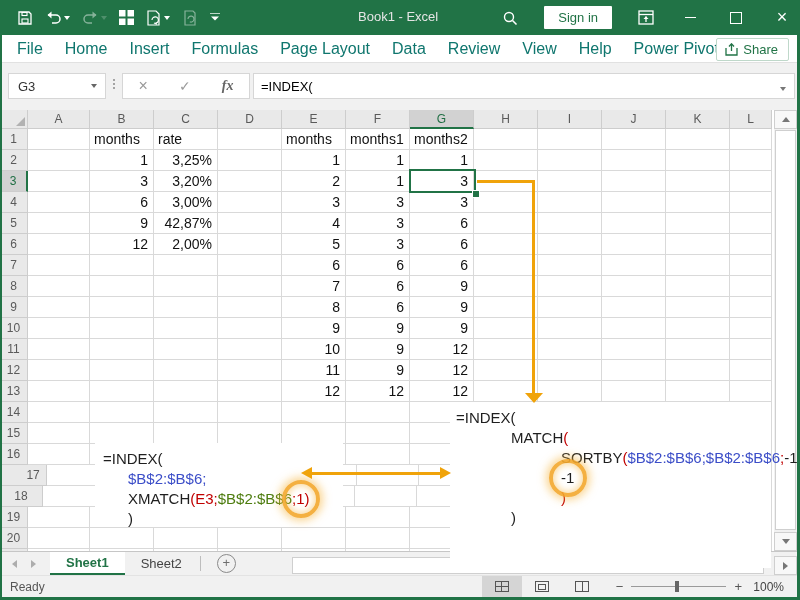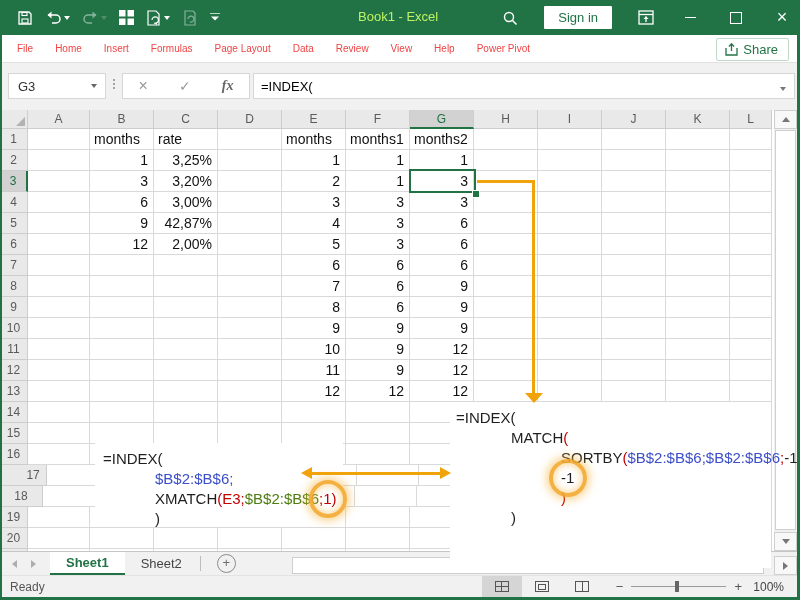--- a/index.html
+++ b/index.html
@@ -12,30 +12,30 @@
   .edge.left{left:0;top:0;width:2px;height:600px;}
   .edge.right{right:0;top:0;width:3px;height:600px;}
   .edge.bottom{left:0;top:597px;width:800px;height:3px;}
 
   
   .titlebar{position:absolute;left:0;top:0;width:800px;height:35px;background:var(--green);display:flex;align-items:center;color:#fff;z-index:30;}
   .qat{display:flex;align-items:center;gap:6px;padding-left:14px;}
   .qat .ic{display:flex;align-items:center;justify-content:center;height:22px;padding:0 3px;}
   .dim{opacity:.45;}
   .tri-down{width:0;height:0;border-left:3.5px solid transparent;border-right:3.5px solid transparent;border-top:4px solid #fff;display:inline-block;margin-left:2px;}
-  .title-text{position:absolute;left:358px;top:9px;font-size:13px;color:#bef264;white-space:nowrap;}
+  .title-text{position:absolute;left:358px;top:9px;font-size:13px;color:#e5e5e5;white-space:nowrap;}
   .tb-right{position:absolute;right:8px;top:0;height:35px;display:flex;align-items:center;gap:26px;}
   .signin{background:#fff;color:var(--green);font-size:13px;padding:4px 14px;border-radius:1px;cursor:pointer;}
   .winbtn{color:#fff;font-size:15px;display:flex;align-items:center;justify-content:center;width:20px;height:20px;}
   .minus-glyph{width:11px;height:1.5px;background:#fff;}
   .restore-glyph{width:10px;height:10px;border:1.5px solid #fff;}
 
   
   .tabrow{position:absolute;left:2px;top:35px;width:795px;height:27px;background:#fff;border-bottom:1px solid #e1e1e1;display:flex;align-items:center;z-index:25;}
-  .rtab{font-size:10px;color:#ef4444;padding:0 11px;height:27px;display:flex;align-items:center;cursor:pointer;white-space:nowrap;}
+  .rtab{font-size:16px;color:#0f766e;padding:0 11px;height:27px;display:flex;align-items:center;cursor:pointer;white-space:nowrap;}
   .share-btn{position:absolute;right:8px;top:3px;border:1px solid #bfd8ca;border-radius:2px;color:var(--green);font-size:13px;padding:3px 10px 3px 8px;display:flex;align-items:center;gap:5px;background:#fff;cursor:pointer;}
 
   
   .fbar{position:absolute;left:2px;top:62px;width:795px;height:48px;background:#f1f1f1;z-index:20;}
   .namebox{position:absolute;left:6px;top:11px;width:98px;height:26px;background:#fff;border:1px solid #d6d6d6;display:flex;align-items:center;font-size:13px;color:#333;padding-left:9px;box-sizing:border-box;}
   .namebox .tri-down{border-top-color:#666;margin-left:auto;margin-right:8px;}
   .vdots{position:absolute;left:111px;top:17px;display:flex;flex-direction:column;gap:2px;}
   .vdots i{width:2px;height:2px;background:#8a8a8a;border-radius:50%;}
   .fbtns{position:absolute;left:120px;top:11px;width:128px;height:26px;background:#fff;border:1px solid #d6d6d6;box-sizing:border-box;display:flex;align-items:center;justify-content:space-around;}
   .fbtns .b{color:#9a9a9a;font-size:14px;cursor:pointer;}
@@ -67,21 +67,21 @@
   .conn-v{position:absolute;left:532px;top:180px;width:3px;height:213px;background:var(--accent);z-index:6;}
   .conn-head{position:absolute;left:525px;top:393px;width:0;height:0;border-left:9px solid transparent;border-right:9px solid transparent;border-top:10px solid var(--accent);z-index:6;}
   .darrow-line{position:absolute;left:311px;top:472px;width:130px;height:3px;background:var(--accent);z-index:8;}
   .darrow-l{position:absolute;left:301px;top:467px;width:0;height:0;border-top:6.5px solid transparent;border-bottom:6.5px solid transparent;border-right:11px solid var(--accent);z-index:8;}
   .darrow-r{position:absolute;left:440px;top:467px;width:0;height:0;border-top:6.5px solid transparent;border-bottom:6.5px solid transparent;border-left:11px solid var(--accent);z-index:8;}
 
   
   .fobox{position:absolute;background:#fff;z-index:5;font-size:15px;line-height:20px;white-space:nowrap;}
   .fobox.leftbox{left:95px;top:443px;width:248px;height:84px;padding:6px 0 0 8px;box-sizing:border-box;}
   .fobox.rightbox{left:450px;top:402px;width:321px;height:166px;padding:6px 0 0 6px;box-sizing:border-box;}
-  .leftbox .ind1{margin-left:52px;}
+  .leftbox .ind1{margin-left:25px;}
   .rightbox .ind1{margin-left:55px;}
   .rightbox .ind2{margin-left:105px;}
   .circled{position:relative;display:inline-block;}
   .circled::after{content:'';position:absolute;left:50%;top:48%;transform:translate(-50%,-50%);width:30px;height:30px;border-radius:50%;border:4px solid rgba(243,167,44,.9);box-shadow:0 0 9px 3px rgba(245,180,60,.55), inset 0 0 6px 2px rgba(245,180,60,.45);pointer-events:none;}
 
   
   .vscroll{position:absolute;left:774px;top:110px;width:23px;height:441px;background:#f1f1f1;z-index:2;}
   .sbtn{background:#f8f8f8;border:1px solid #cfcfcf;box-sizing:border-box;display:flex;align-items:center;justify-content:center;cursor:pointer;}
   .vscroll .up{position:absolute;left:0;top:0;width:23px;height:19px;}
   .vscroll .down{position:absolute;left:0;top:422px;width:23px;height:19px;}

